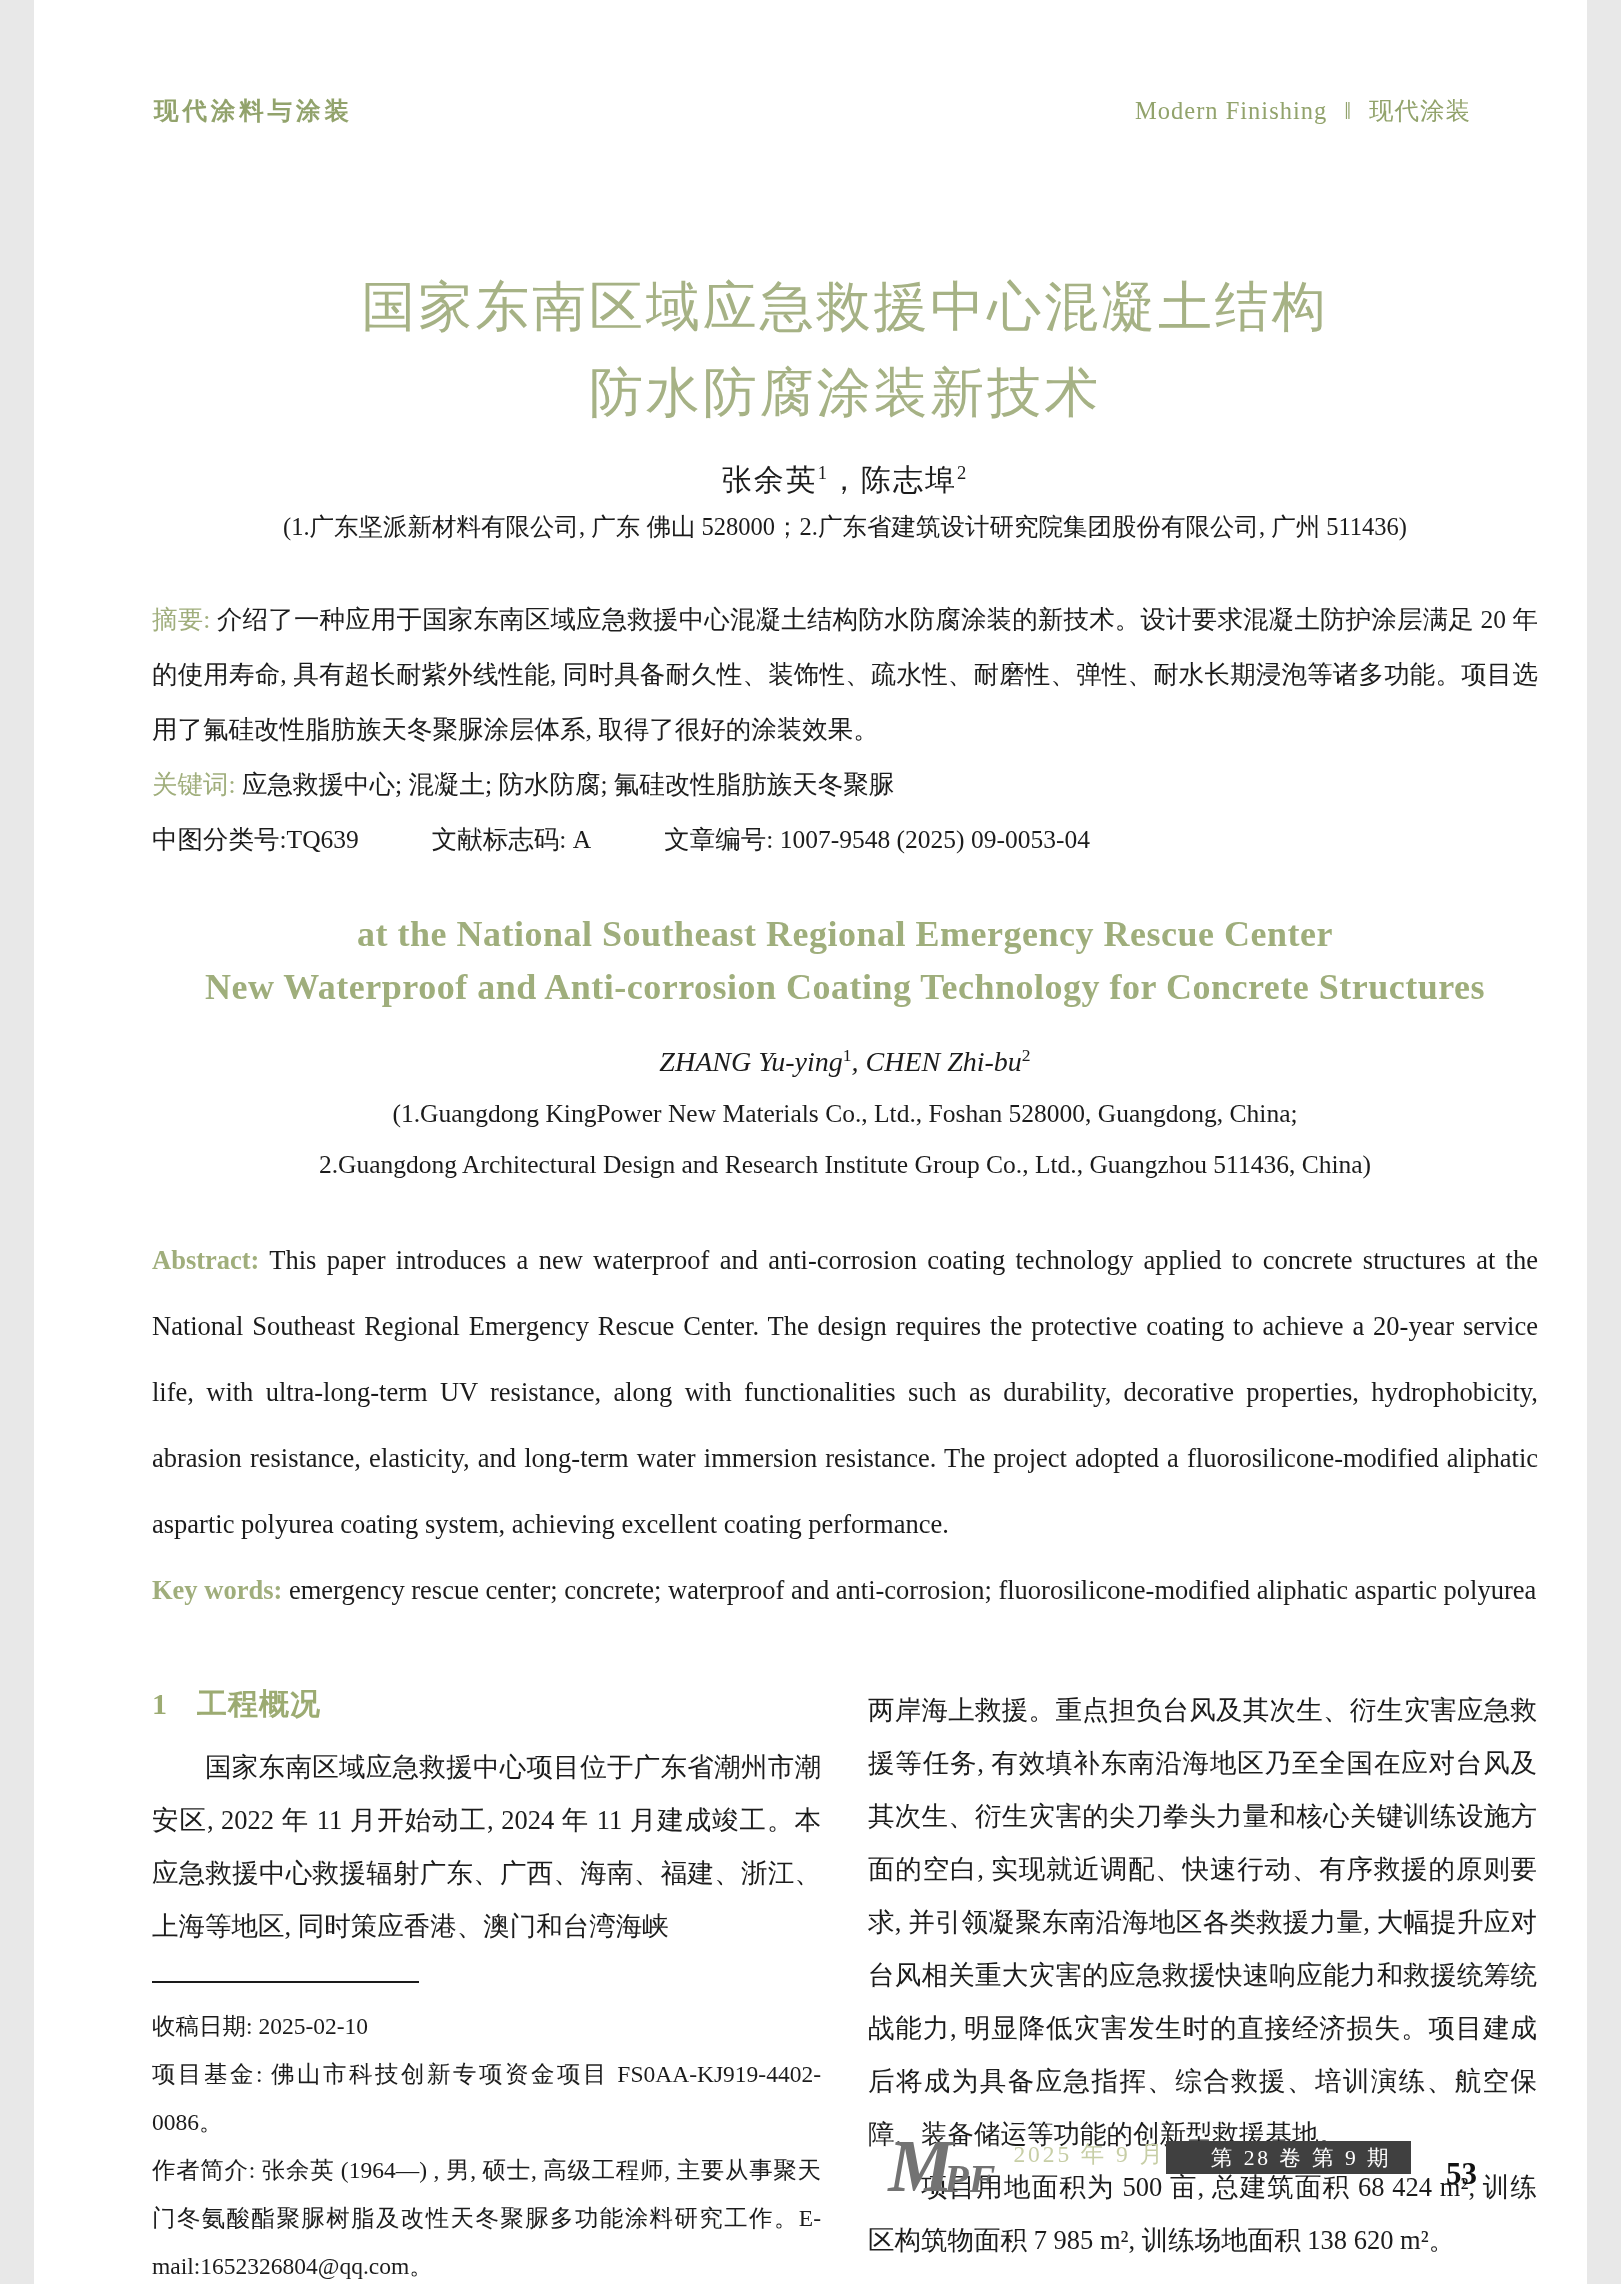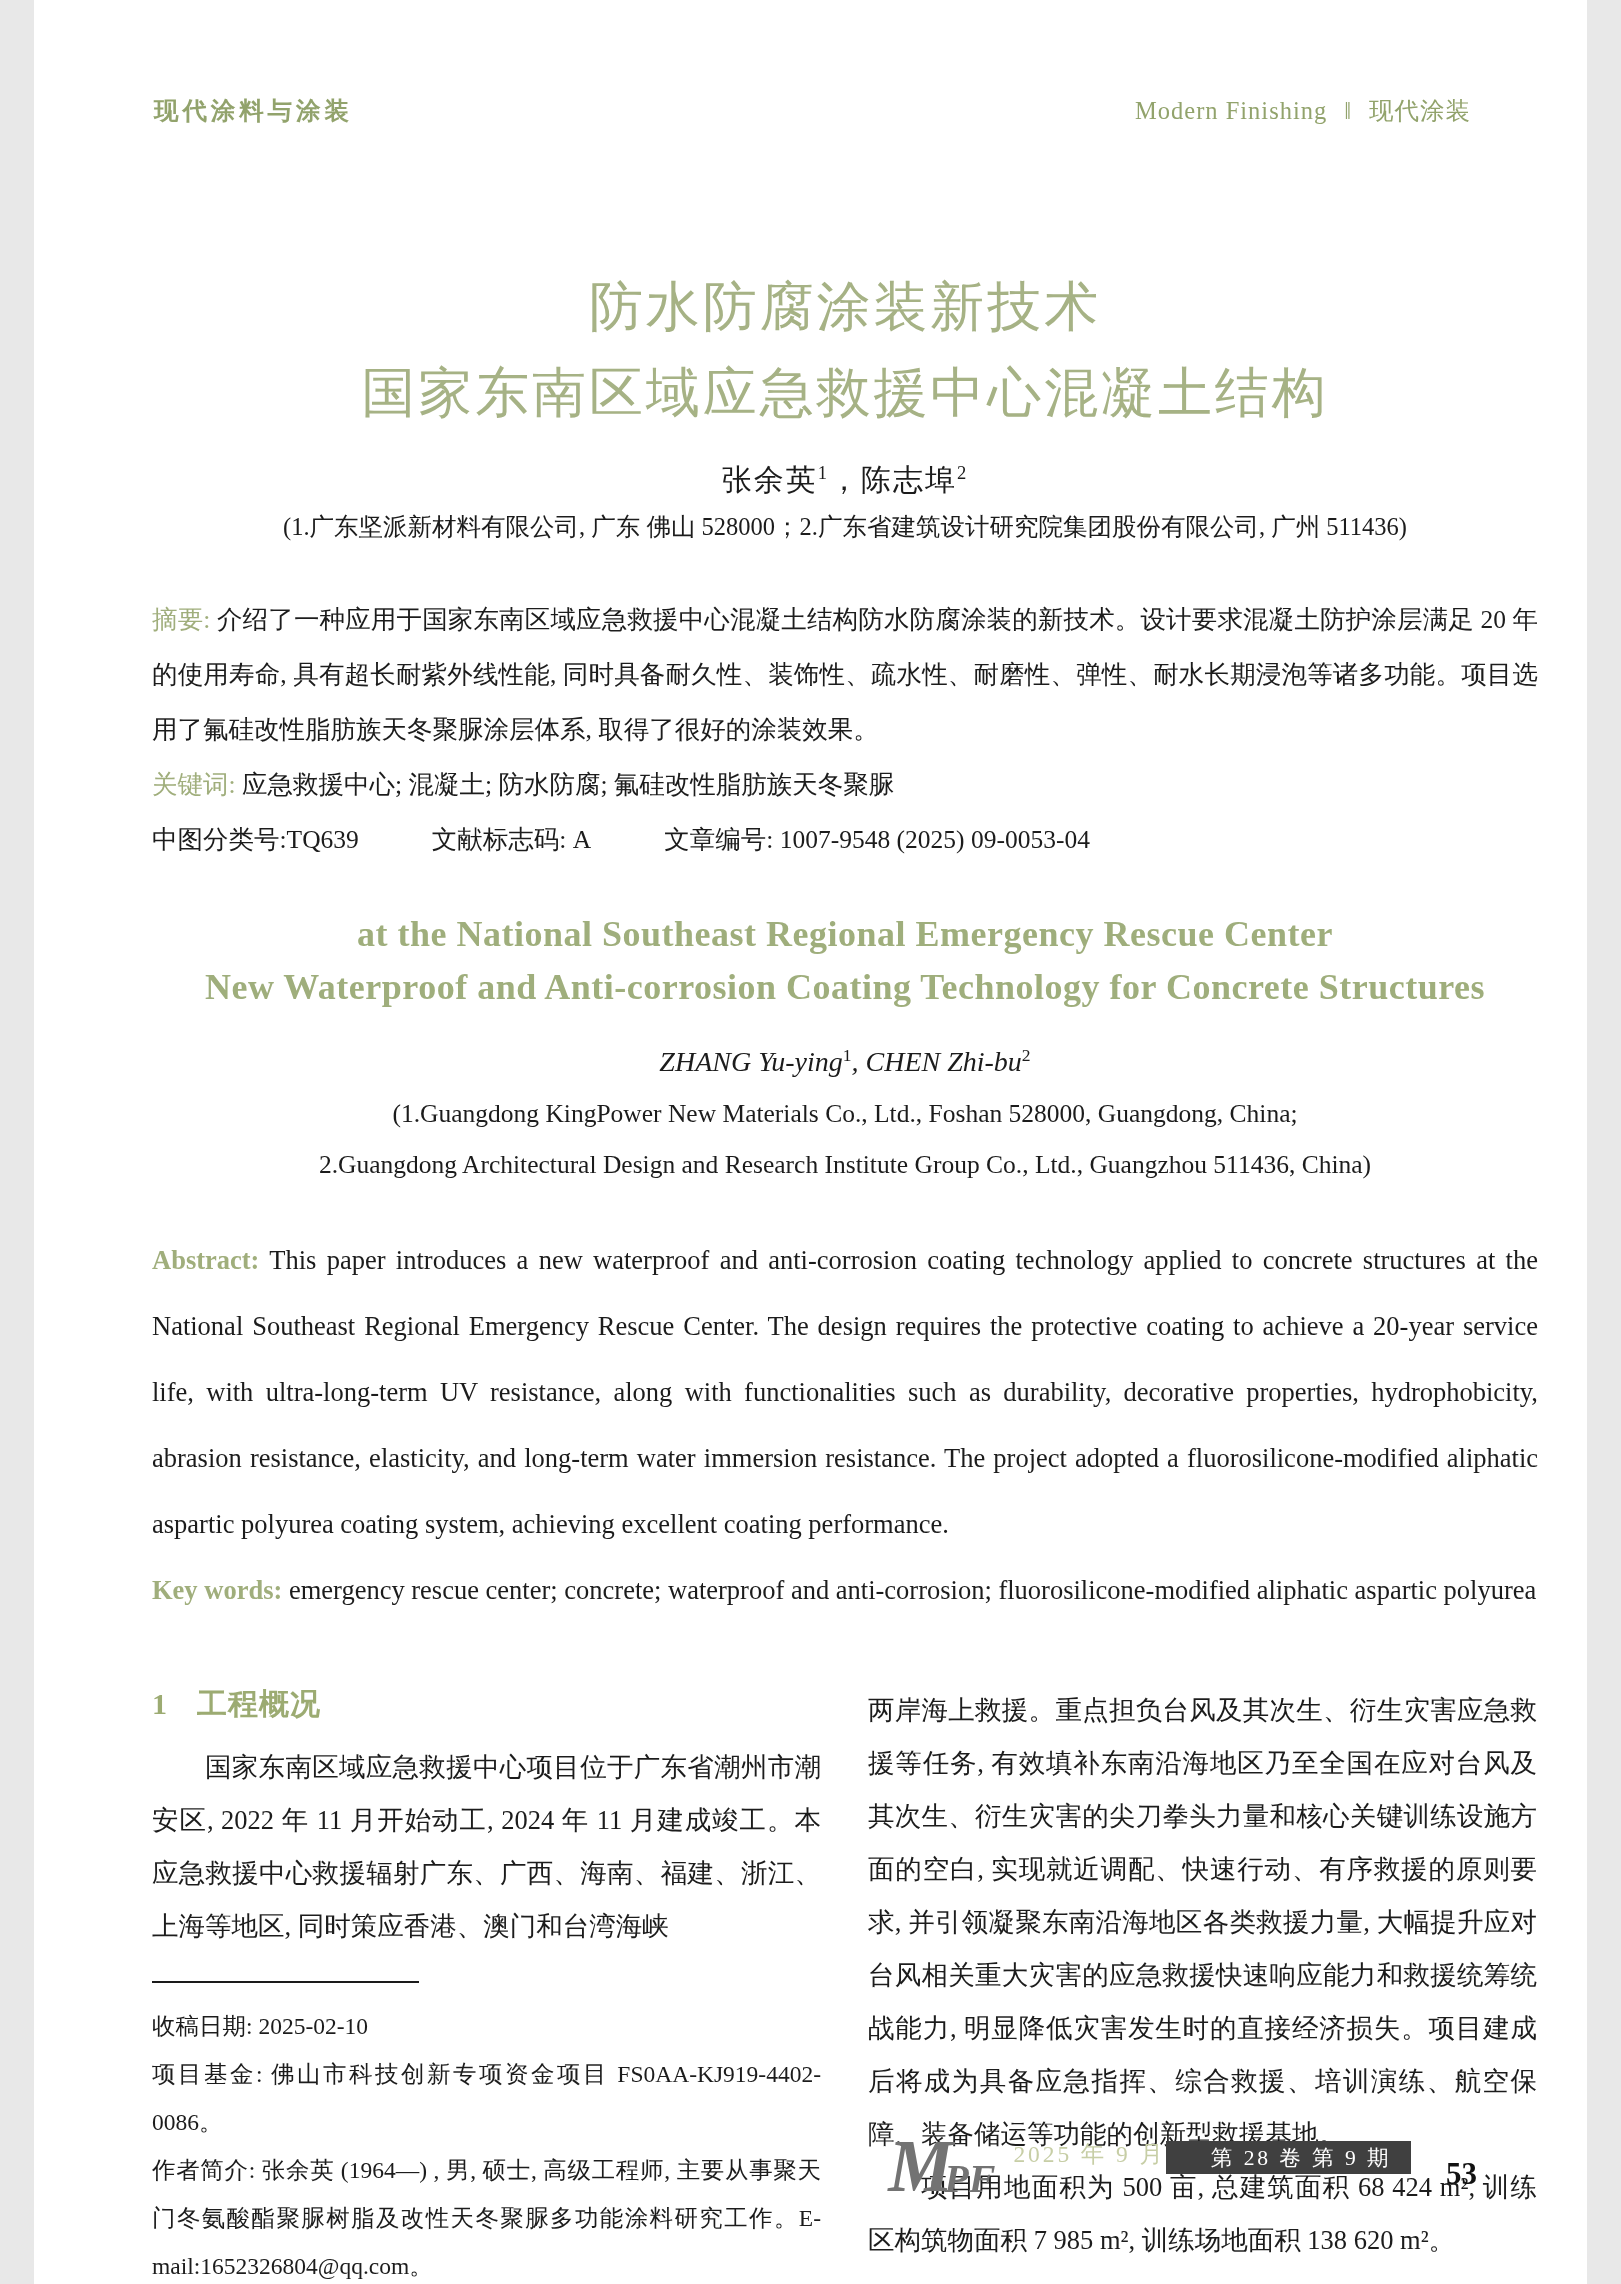--- a/index.html
+++ b/index.html
@@ -75,22 +75,22 @@
     <span class="hdr-right">
       <span>Modern Finishing</span>
       <span class="hdr-sep">‖</span>
       <span>现代涂装</span>
     </span>
   </div>
 
   <div class="content">
 
     <h1 class="title-zh">
+      <span>国家东南区域应急救援中心混凝土结构</span>
       <span>防水防腐涂装新技术</span>
-      <span>国家东南区域应急救援中心混凝土结构</span>
     </h1>
 
     <div class="authors-zh">
       <span>张余英</span><sup>1</sup><span>，</span><span>陈志埠</span><sup>2</sup>
     </div>
 
     <div class="affil-zh">(1.广东坚派新材料有限公司, 广东 佛山 528000；2.广东省建筑设计研究院集团股份有限公司, 广州 511436)</div>
 
     <section class="meta-zh">
       <p class="just">

